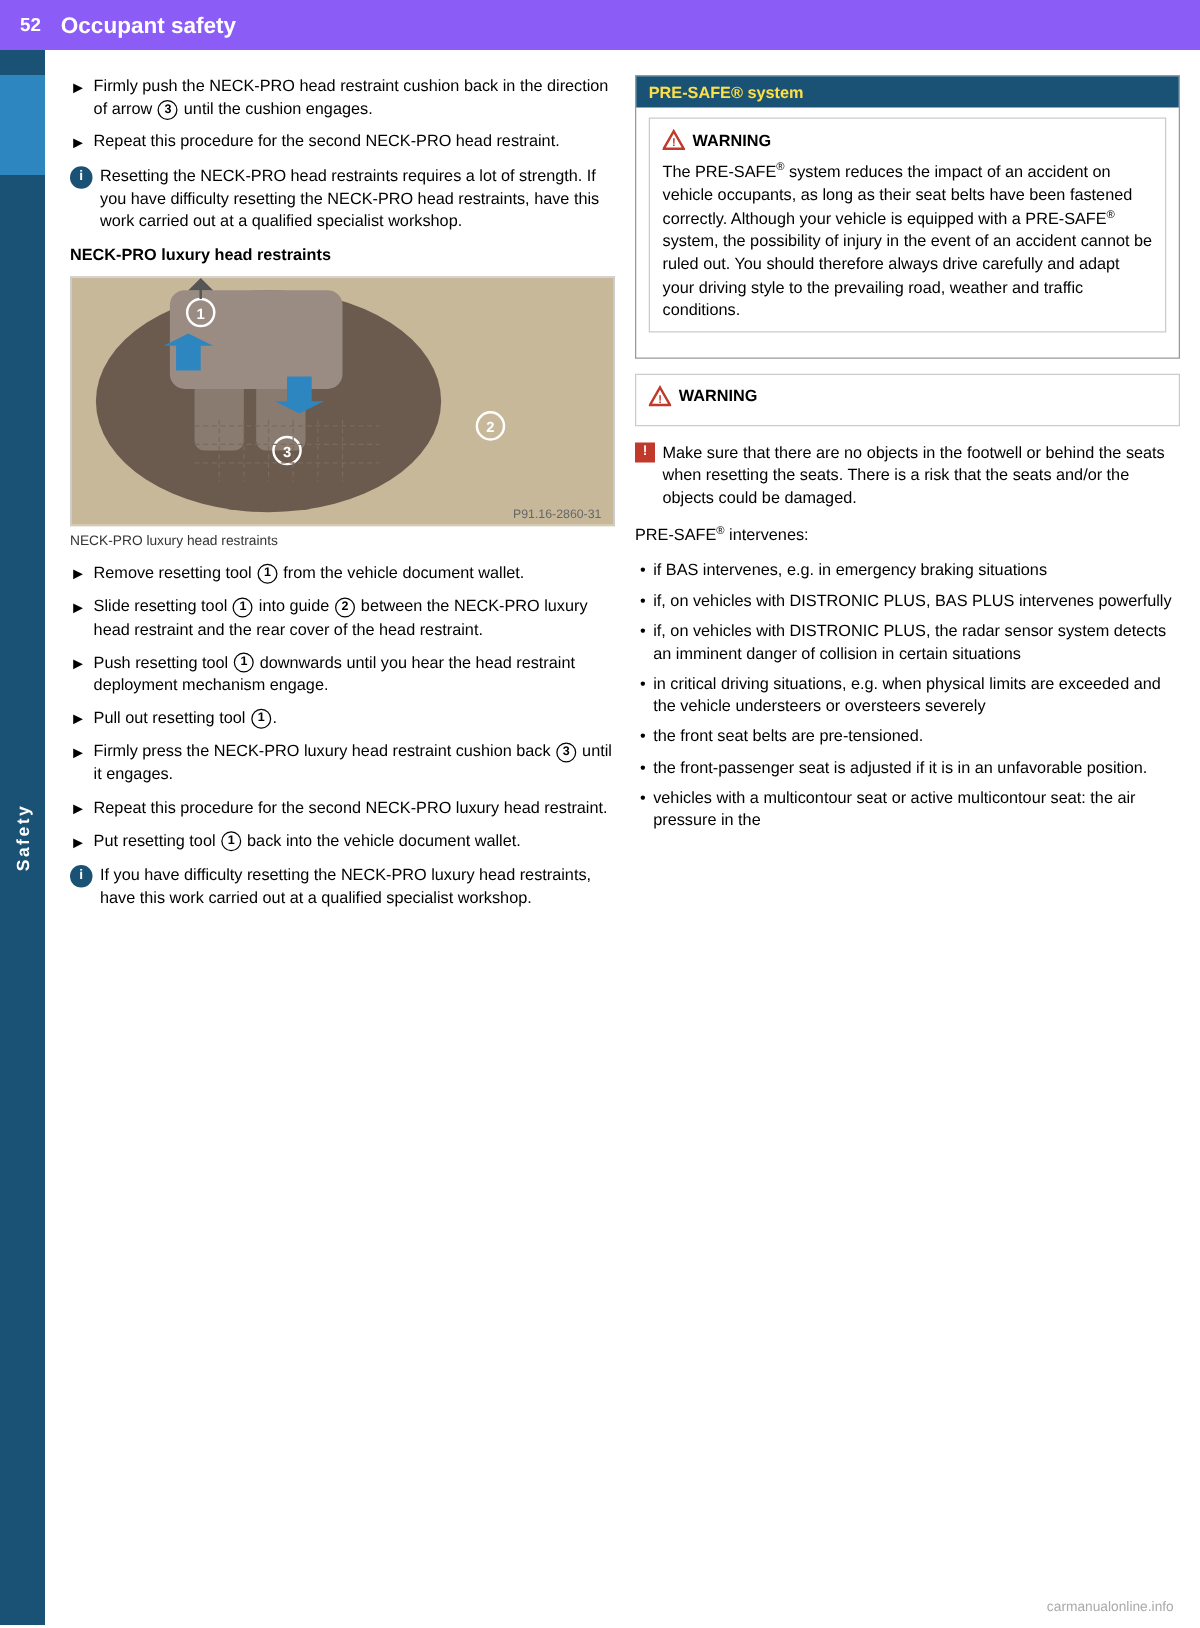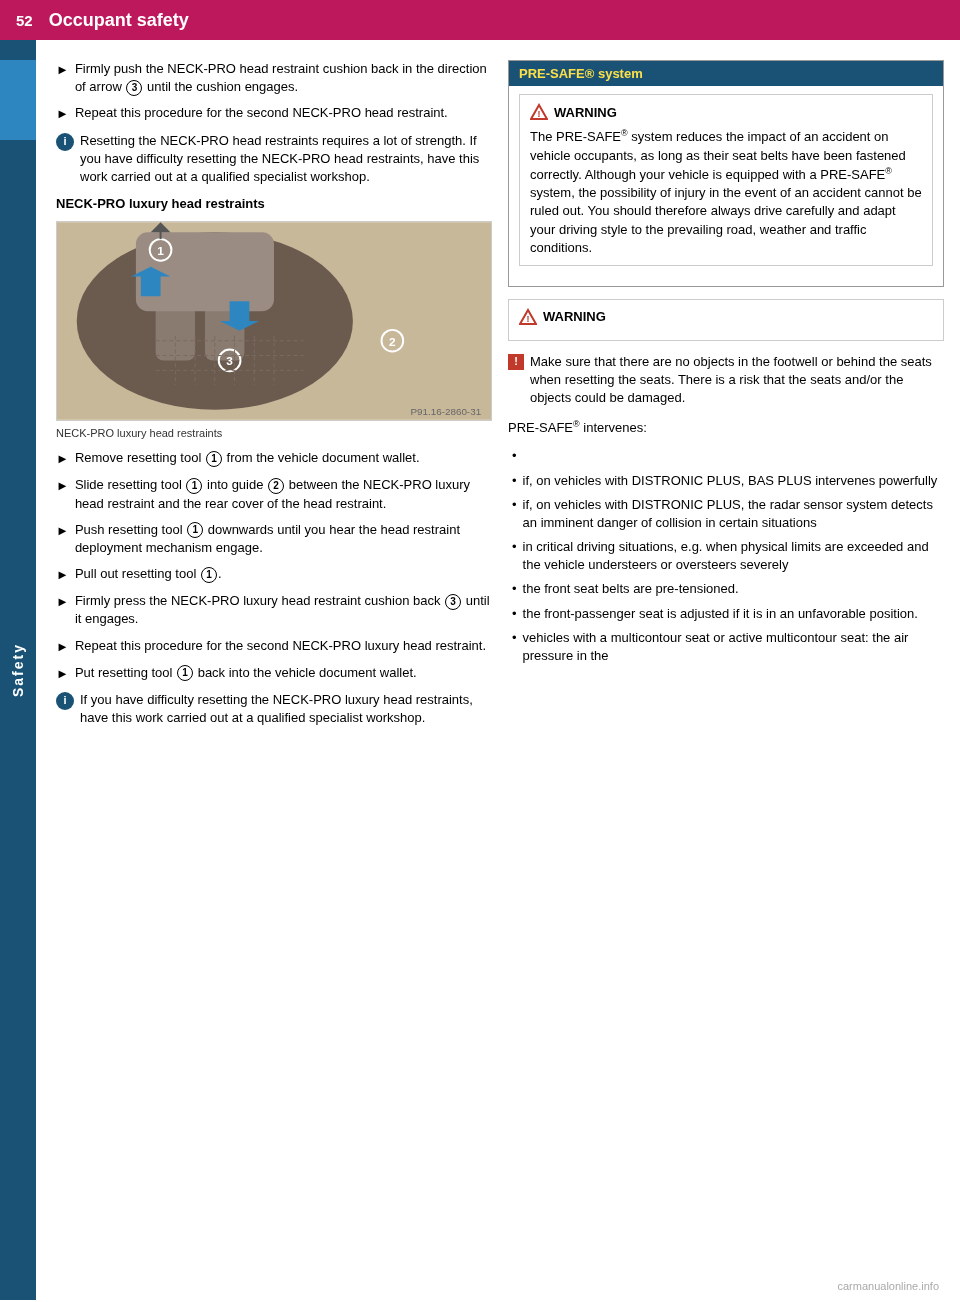--- a/index.html
+++ b/index.html
@@ -7,21 +7,21 @@
       width: 960px;
       min-height: 1302px;
       background: #fff;
       font-family: Arial, Helvetica, sans-serif;
       font-size: 13px;
       color: #000;
     }
 
     
     .page-header {
-      background: #be185d;
+      background: #8b5cf6;
       color: #fff;
       display: flex;
       align-items: center;
       padding: 8px 16px;
       height: 40px;
     }
     .page-number {
       font-weight: bold;
       font-size: 15px;
       margin-right: 16px;
@@ -413,20 +413,21 @@
         <span class="bullet-text">Make sure that there are no objects in the footwell or behind the seats when resetting the seats. There is a risk that the seats and/or the objects could be damaged.</span>
       </div>
 
 
       <div class="para">
         PRE-SAFE<sup>®</sup> intervenes:
       </div>
 
       <div class="dot-item">
         <span class="dot">•</span>
+        <span>if BAS intervenes, e.g. in emergency braking situations</span>
       </div>
       <div class="dot-item">
         <span class="dot">•</span>
         <span>if, on vehicles with DISTRONIC PLUS, BAS PLUS intervenes powerfully</span>
       </div>
       <div class="dot-item">
         <span class="dot">•</span>
         <span>if, on vehicles with DISTRONIC PLUS, the radar sensor system detects an imminent danger of collision in certain situations</span>
       </div>
       <div class="dot-item">

